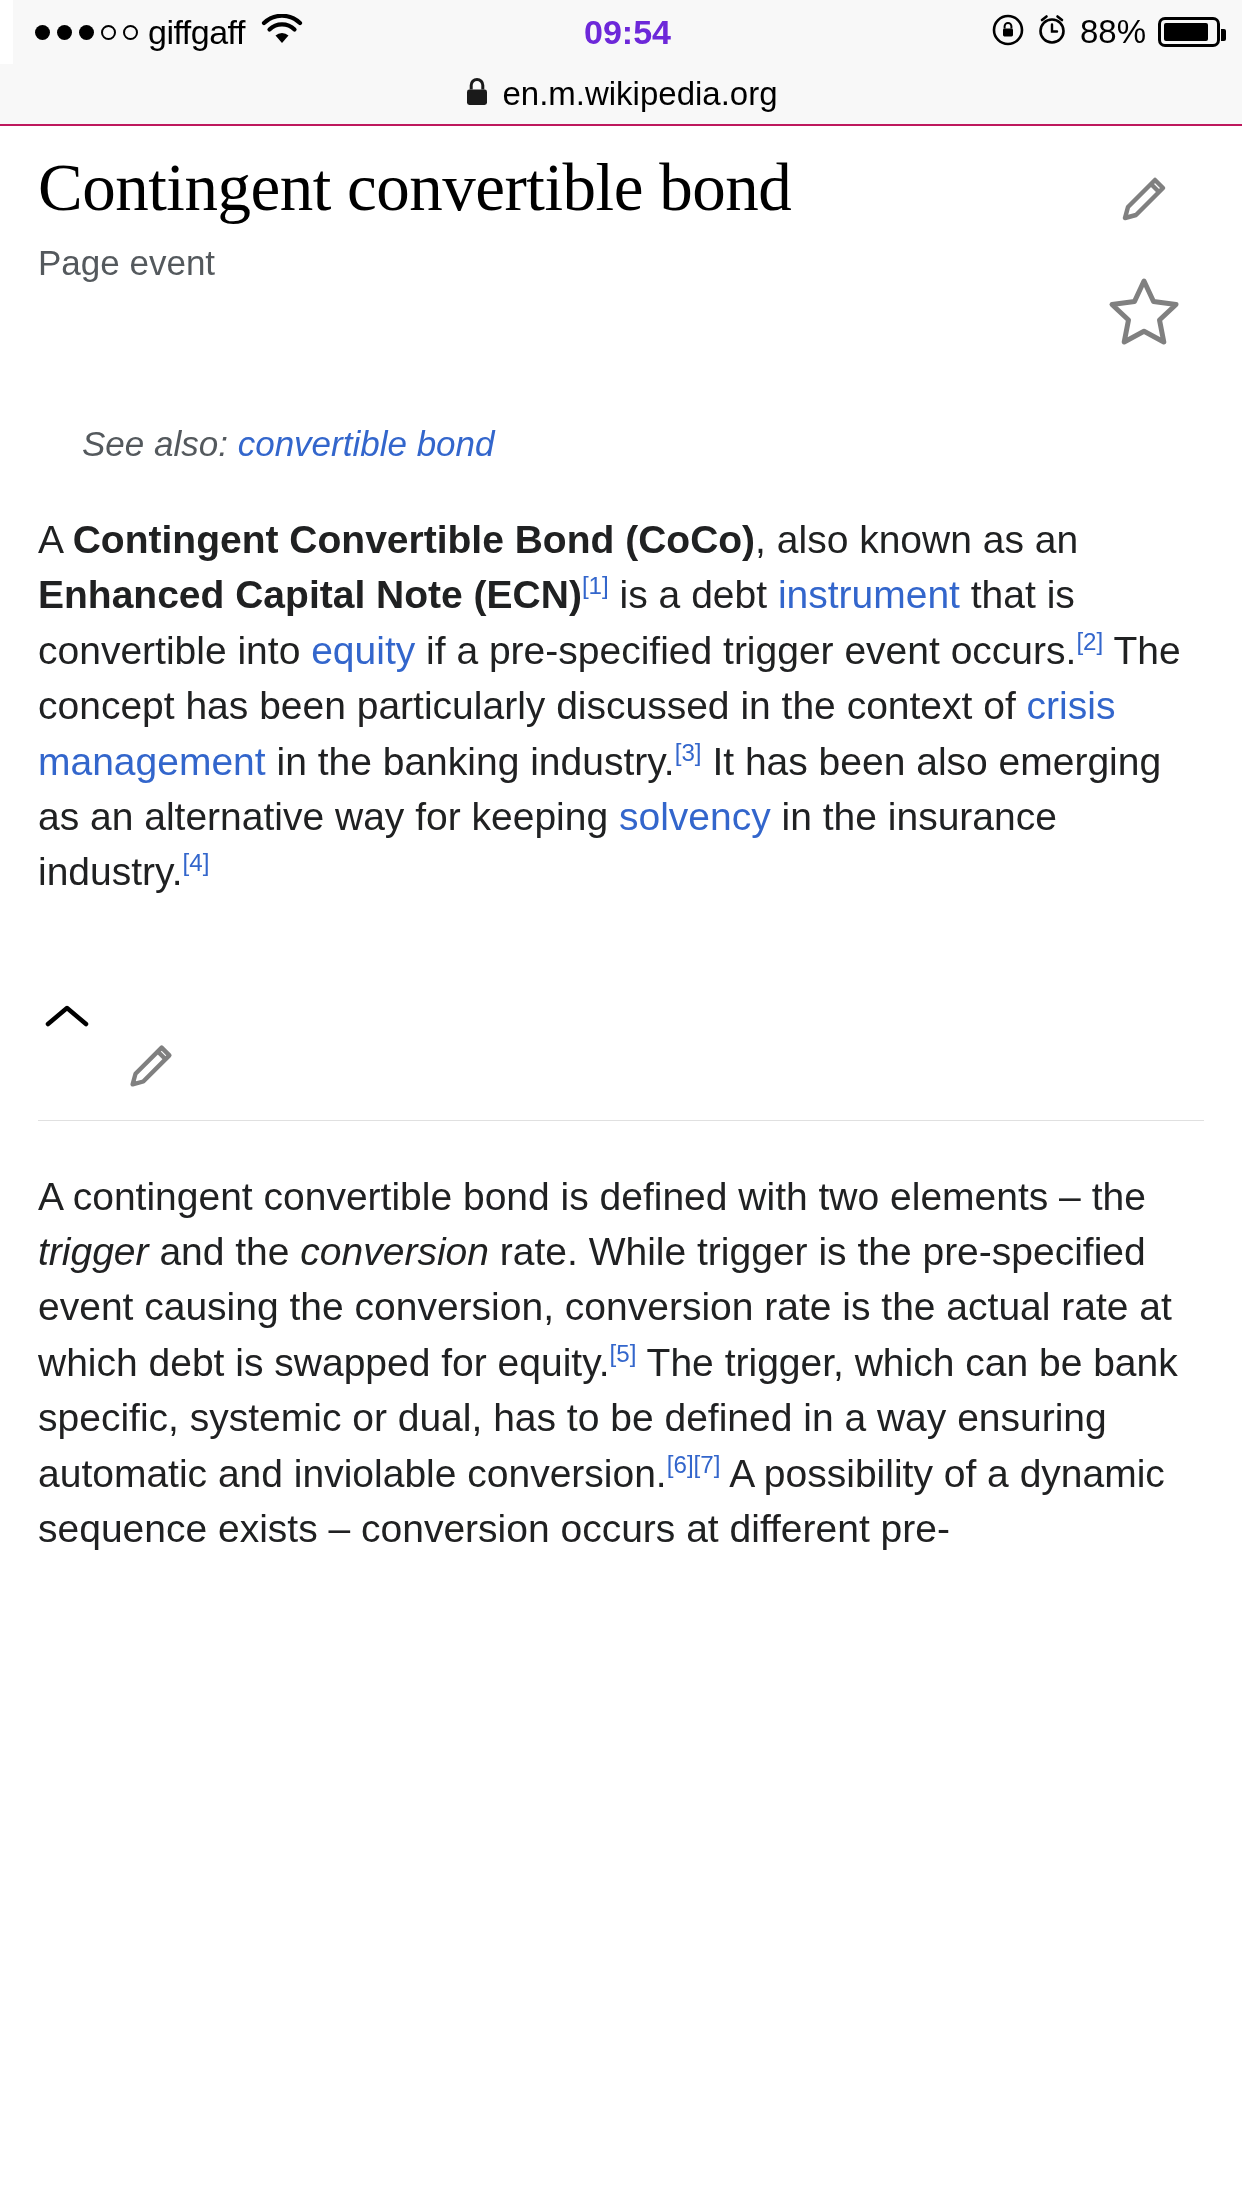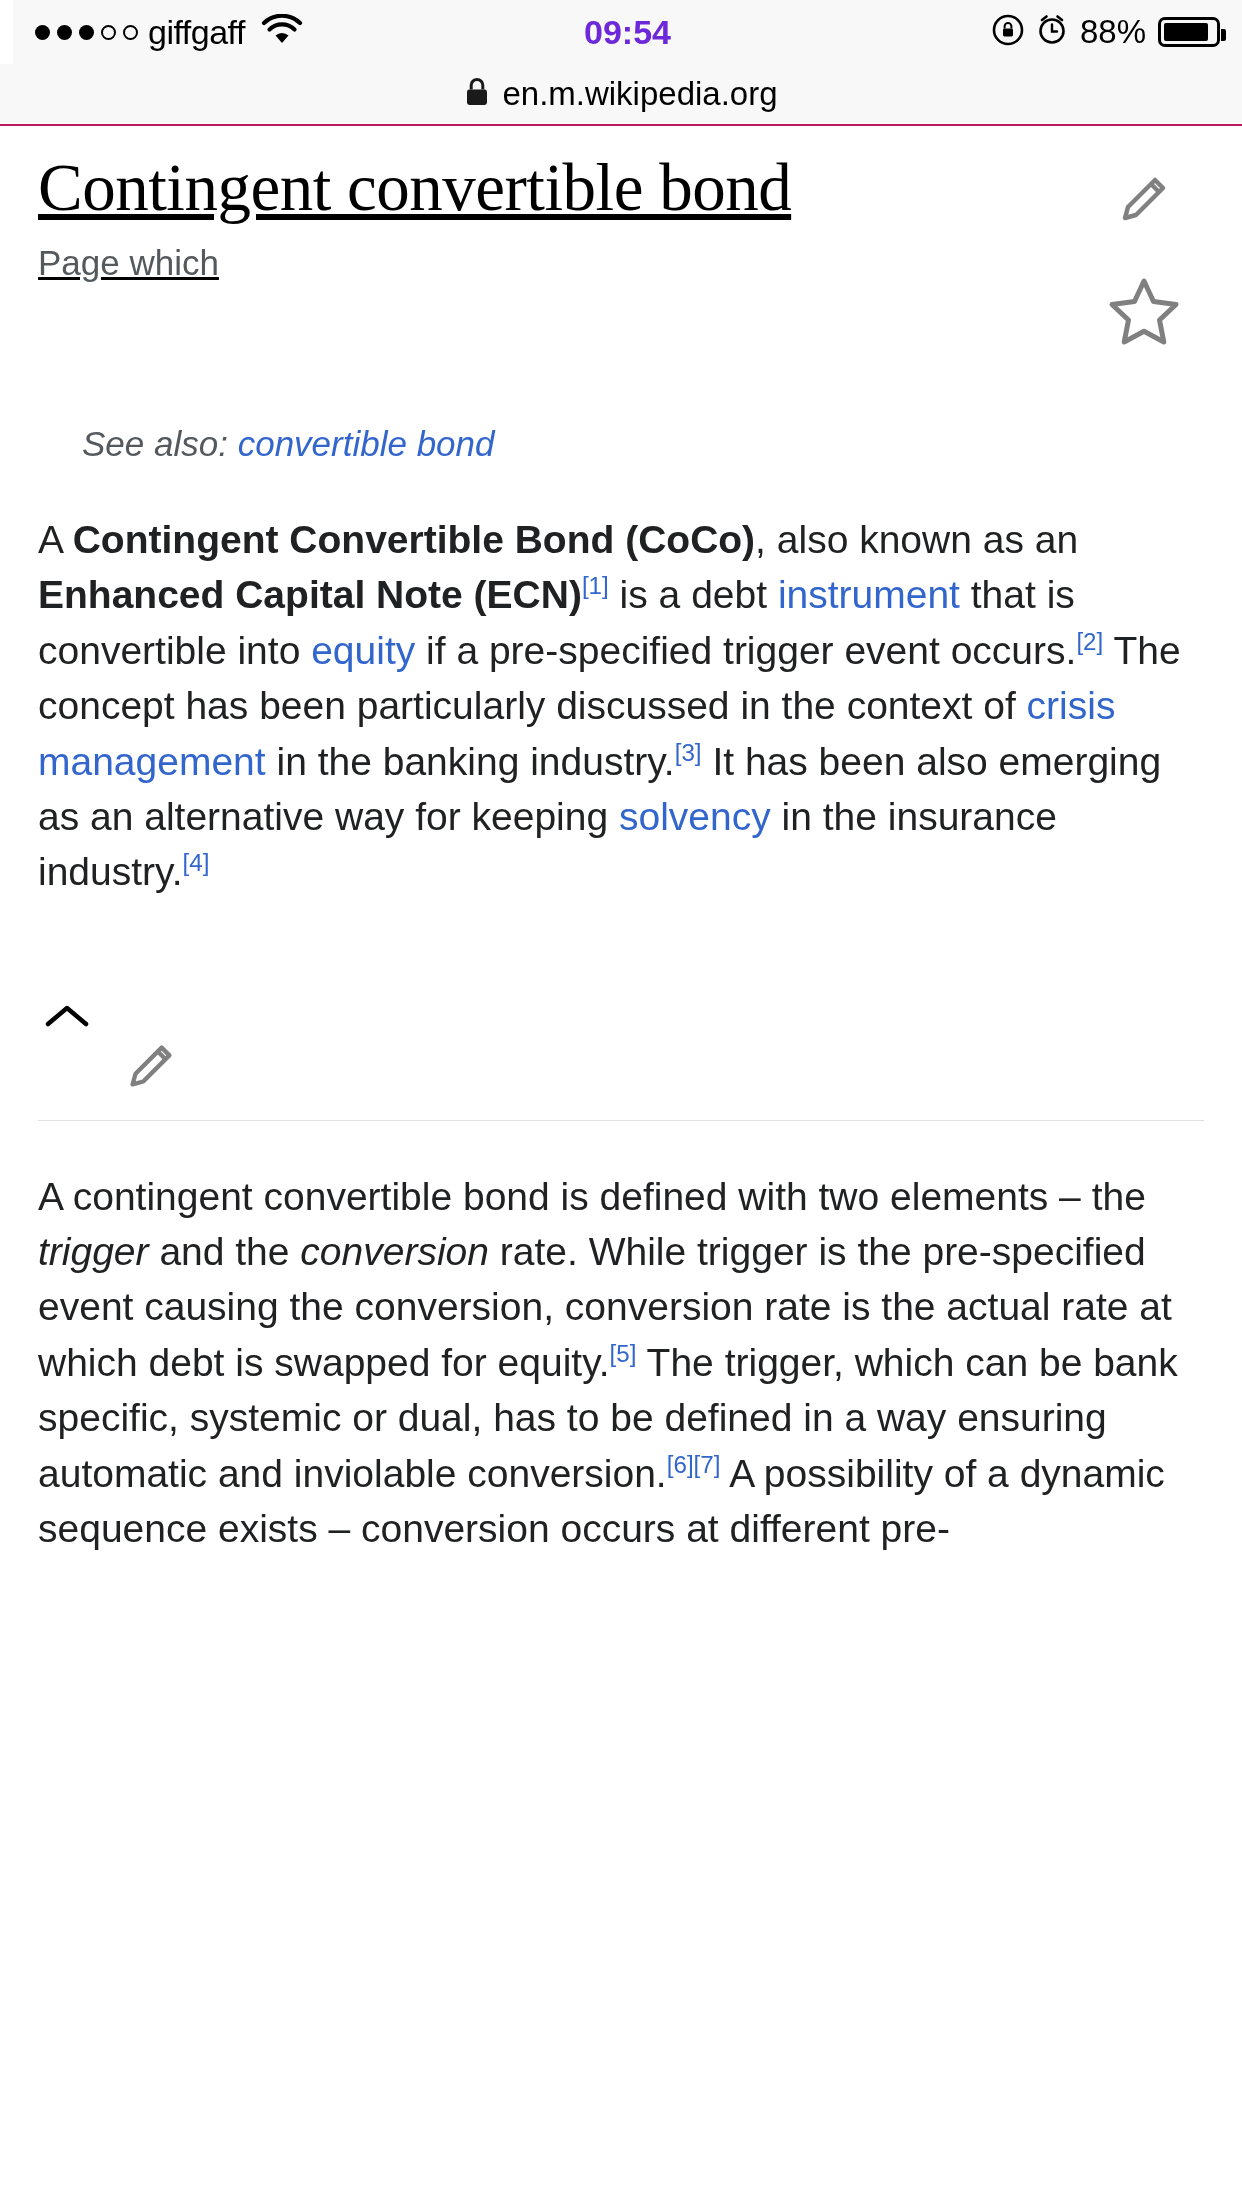--- a/index.html
+++ b/index.html
@@ -51,21 +51,21 @@
     height:62px; background:#f8f8f8;
     display:flex; align-items:center; justify-content:center;
     gap:12px;
     border-bottom:2px solid #be185d;
   }
   .url-text { font-size:33px; color:#000; }
   .lock-icon { display:inline-block; }
 
   
   .article { padding:0 38px; background:#fff; }
-  .title-row { display:flex; align-items:flex-start; padding-top:24px;text-decoration:underline; }
+  .title-row { display:flex; align-items:flex-start; padding-top:24px; }
   .title-block { flex:1; }
   h1.page-title {
     font-family:"Liberation Serif", serif;
     font-size:67px;
     font-weight:normal;
     line-height:1.12;
     color:#000;
     letter-spacing:-0.5px;
   }
   .page-issues {
@@ -186,21 +186,21 @@
     </svg>
   </span>
   <span class="url-text">en.m.wikipedia.org</span>
 </div>
 
 <div class="article">
 
   <div class="title-row">
     <div class="title-block">
       <h1 class="page-title">Contingent convertible bond</h1>
-      <div class="page-issues">Page which</div>
+      <div class="page-issues">Page event</div>
     </div>
     <div class="title-actions">
       <span class="icon-btn">
         <svg width="62" height="62" viewBox="0 0 62 62">
           <path d="M12 50 L15 39 L42 12 L50 20 L23 47 Z" fill="none" stroke="#808080" stroke-width="4.5" stroke-linejoin="round"></path>
           <path d="M38 16 L46 24" stroke="#808080" stroke-width="4.5"></path>
         </svg>
       </span>
       <span class="icon-btn">
         <svg width="74" height="72" viewBox="0 0 74 72">

